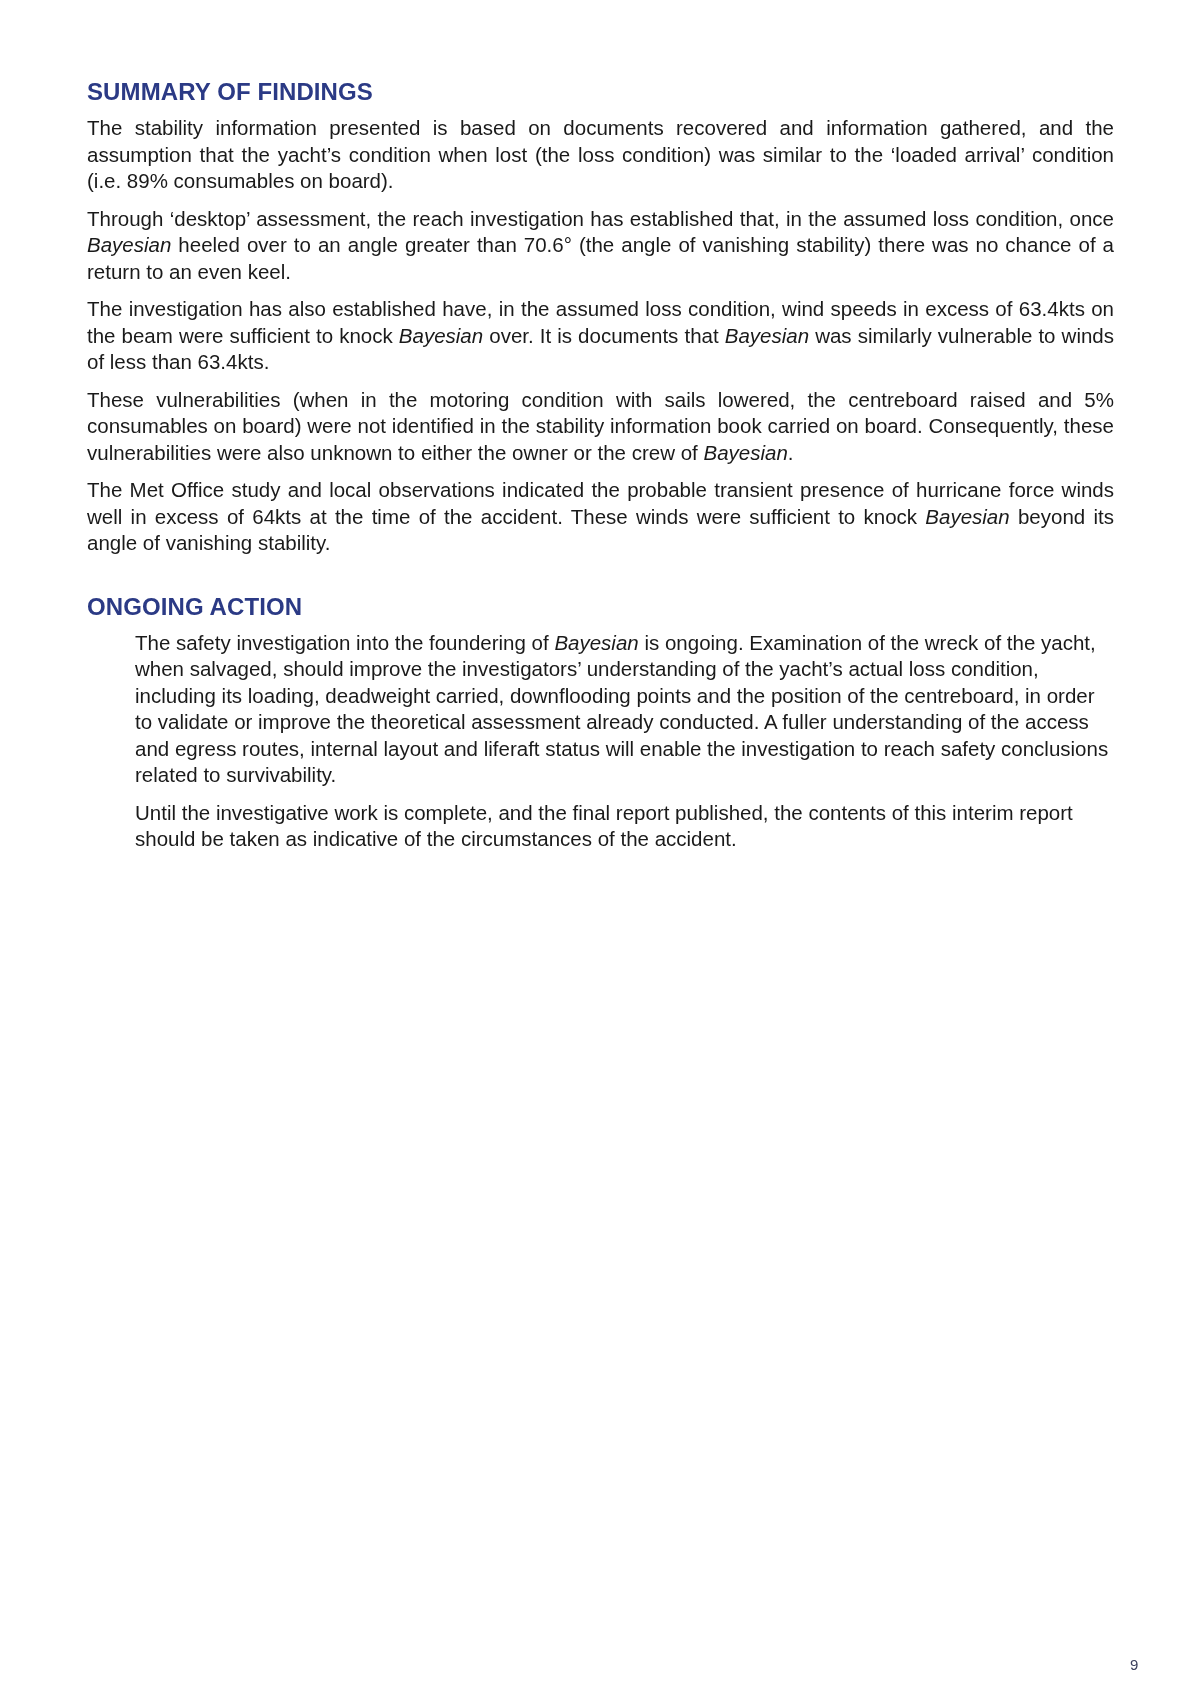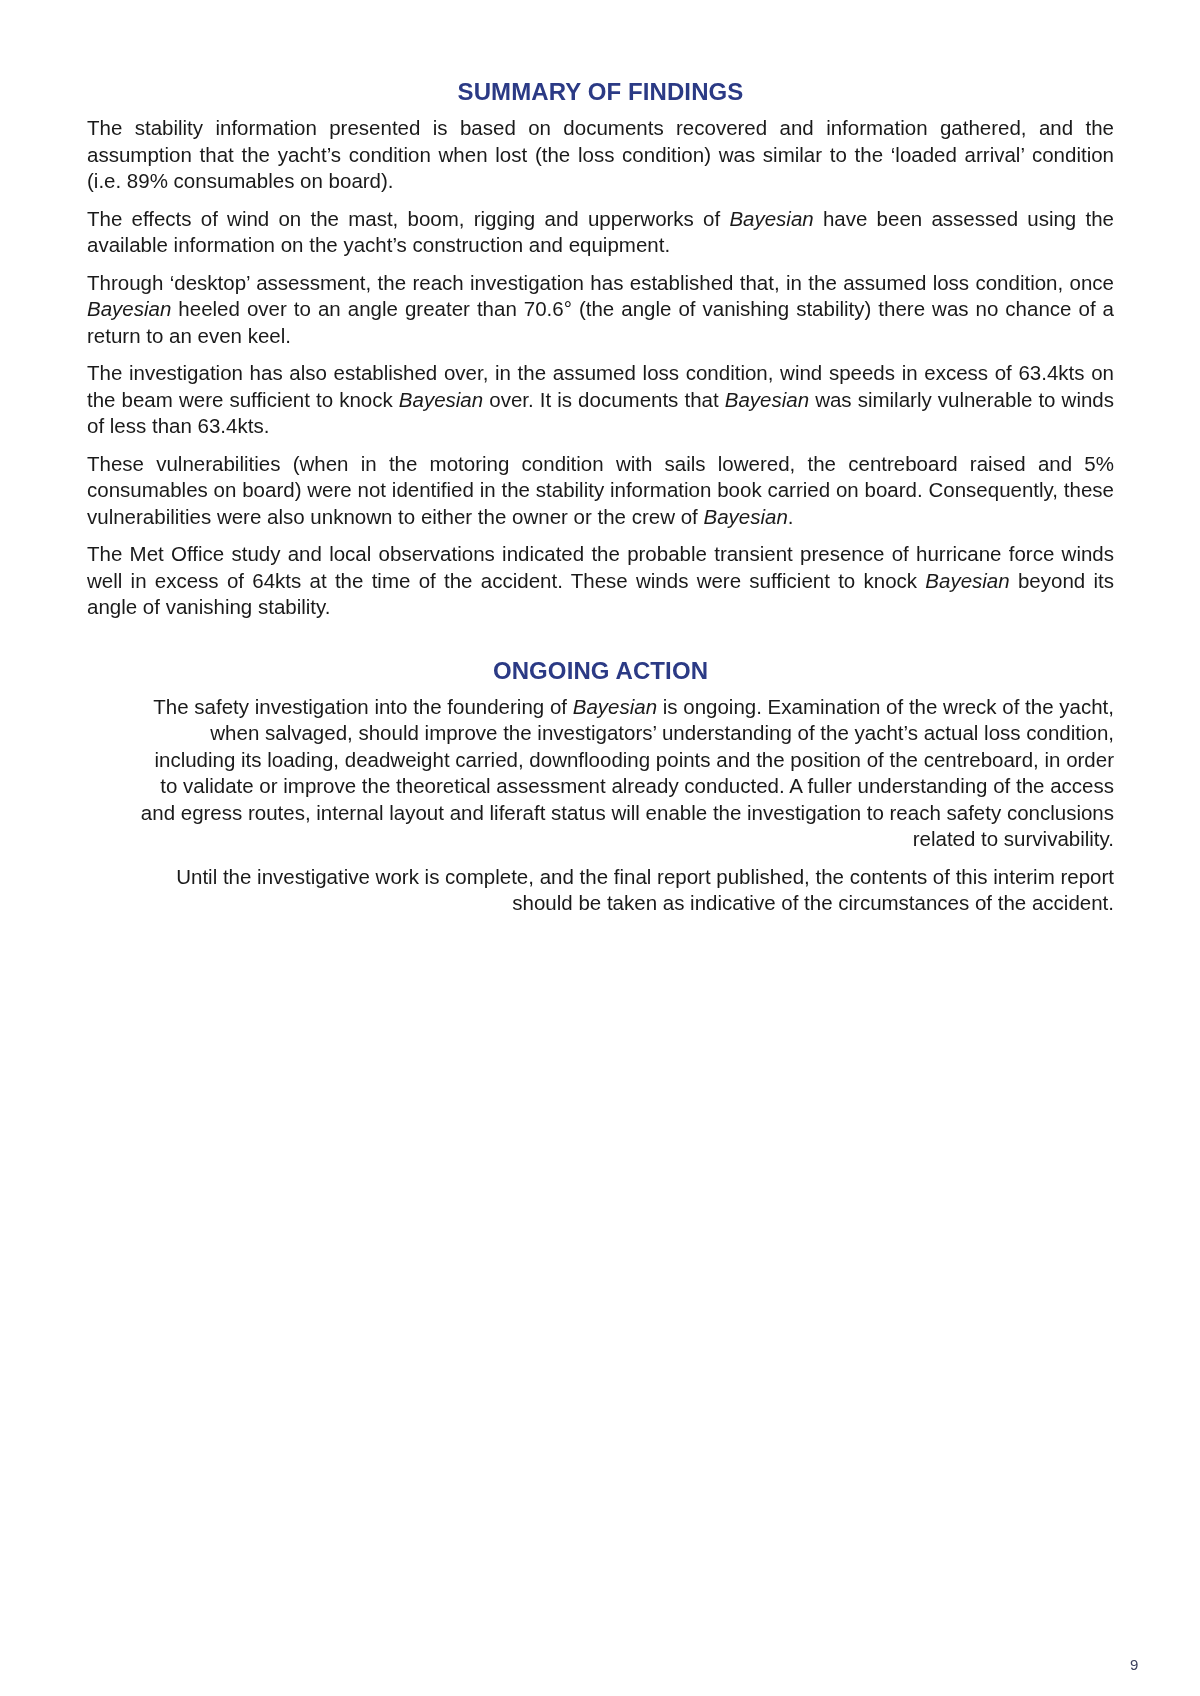--- a/index.html
+++ b/index.html
@@ -4,44 +4,43 @@
 <style>
   html, body { margin: 0; padding: 0; background: #ffffff; }
   body { width: 1200px; height: 1696px; position: relative; overflow: hidden; }
   .page {
     position: absolute; left: 87px; top: 78px; width: 1027px;
     font-family: "Liberation Sans", sans-serif; color: #1a1a1a;
   }
   h2 {
     font-family: "Liberation Sans", sans-serif;
     font-weight: bold; color: #2b3a85; font-size: 24px;
-    margin: 0 0 9px 0; letter-spacing: 0.1px; text-align: center;
+    margin: 0 0 9px 0; letter-spacing: 0.1px;
   }
   h2.second { margin-top: 36px; }
   p {
     font-size: 20.5px; line-height: 26.5px; margin: 0 0 11px 0;
     text-align: justify;
   }
-  p.left { text-align: right; margin-left: 48px; }
+  p.left { text-align: left; margin-left: 48px; }
   em { font-style: italic; }
   .page-number {
     position: absolute; left: 1130px; top: 1656px;
     font-family: "Liberation Sans", sans-serif; font-size: 15px; color: #3a3f5c;
   }
 </style>
 </head>
 <body>
 
 <div class="page">
   <h2>SUMMARY OF FINDINGS</h2>
   <div>
       <p><span>The stability information presented is based on documents recovered and information gathered, and the assumption that the yacht’s condition when lost (the loss condition) was similar to the ‘loaded arrival’ condition (i.e. 89% consumables on board).</span></p>
-      <p><span>The effects of wind on the mast, boom, rigging and upperworks of </span><em>Bayesian</em><span> have been assessed using the available information on the yacht’s construction and equipment.</span></p>
       <p><span>Through ‘desktop’ assessment, the reach investigation has established that, in the assumed loss condition, once </span><em>Bayesian</em><span> heeled over to an angle greater than 70.6° (the angle of vanishing stability) there was no chance of a return to an even keel.</span></p>
-      <p><span>The investigation has also established over, in the assumed loss condition, wind speeds in excess of 63.4kts on the beam were sufficient to knock </span><em>Bayesian</em><span> over. It is documents that </span><em>Bayesian</em><span> was similarly vulnerable to winds of less than 63.4kts.</span></p>
+      <p><span>The investigation has also established have, in the assumed loss condition, wind speeds in excess of 63.4kts on the beam were sufficient to knock </span><em>Bayesian</em><span> over. It is documents that </span><em>Bayesian</em><span> was similarly vulnerable to winds of less than 63.4kts.</span></p>
       <p><span>These vulnerabilities (when in the motoring condition with sails lowered, the centreboard raised and 5% consumables on board) were not identified in the stability information book carried on board. Consequently, these vulnerabilities were also unknown to either the owner or the crew of </span><em>Bayesian</em><span>.</span></p>
       <p><span>The Met Office study and local observations indicated the probable transient presence of hurricane force winds well in excess of 64kts at the time of the accident. These winds were sufficient to knock </span><em>Bayesian</em><span> beyond its angle of vanishing stability.</span></p>
     </div>
 
   <h2 class="second">ONGOING ACTION</h2>
   <div>
       <p class="left"><span>The safety investigation into the foundering of </span><em>Bayesian</em><span> is ongoing. Examination of the wreck of the yacht, when salvaged, should improve the investigators’ understanding of the yacht’s actual loss condition, including its loading, deadweight carried, downflooding points and the position of the centreboard, in order to validate or improve the theoretical assessment already conducted. A fuller understanding of the access and egress routes, internal layout and liferaft status will enable the investigation to reach safety conclusions related to survivability.</span></p>
       <p class="left"><span>Until the investigative work is complete, and the final report published, the contents of this interim report should be taken as indicative of the circumstances of the accident.</span></p>
     </div>
 </div>

